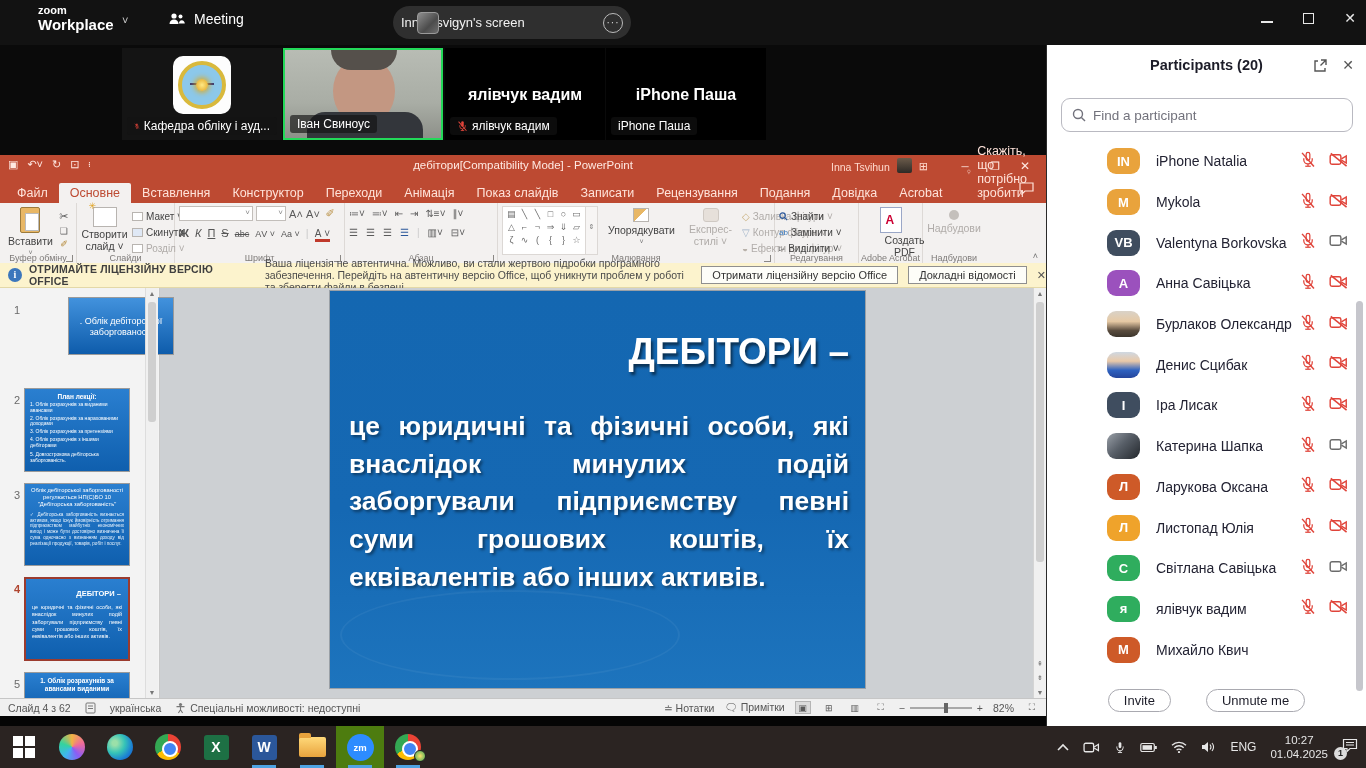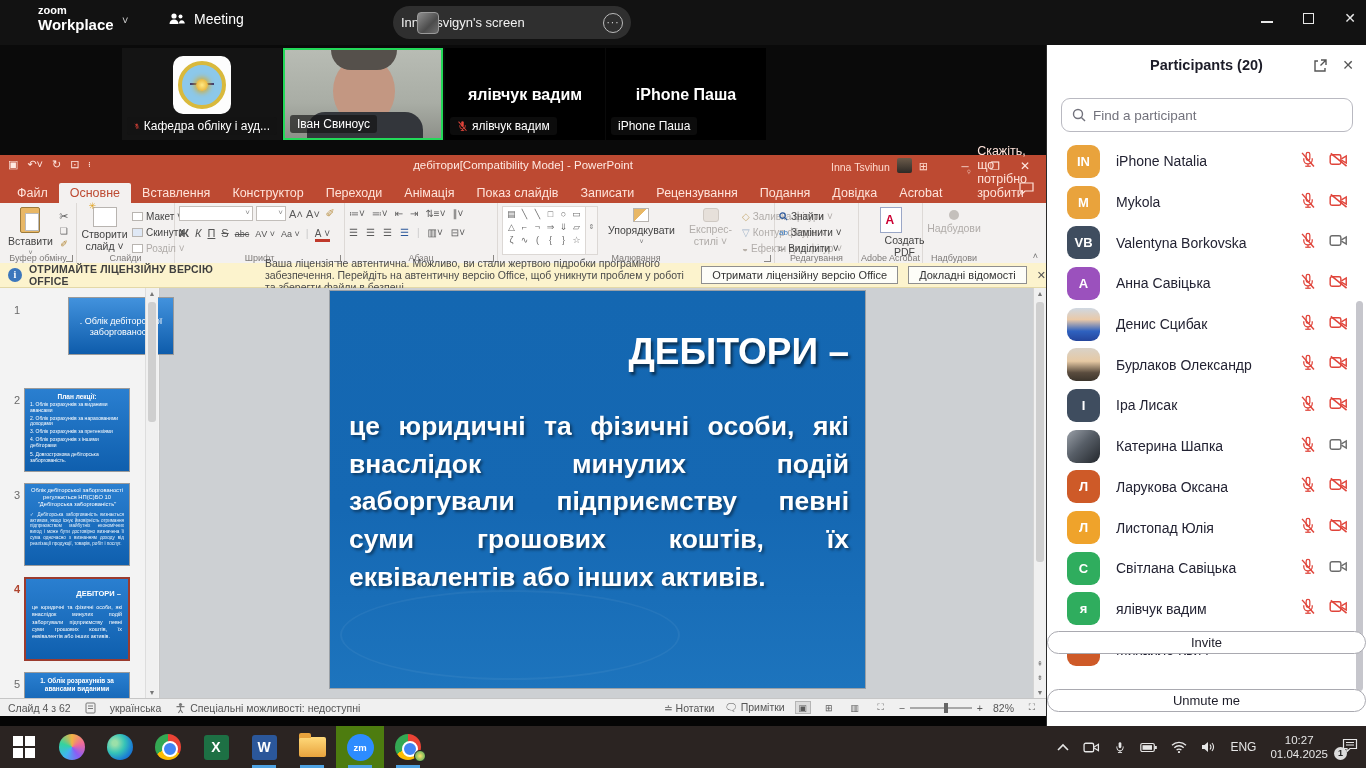--- a/index.html
+++ b/index.html
@@ -115,31 +115,31 @@
   
   .ppanel { left:1046px; top:45px; width:320px; height:681px; background:#fff; border-left:1px solid #2a2a2a; }
   .phead { position:absolute; left:0; top:0; width:100%; height:42px; }
   .phead .t { position:absolute; left:0; width:100%; text-align:center; top:12px; font-size:14.5px; font-weight:700; color:#1c1c28; }
   .phead .ics { position:absolute; right:12px; top:12px; display:flex; gap:14px; color:#555; align-items:center; }
   .psearch { position:absolute; left:14px; top:53px; width:292px; height:34px; border:1px solid #b9b9c1; border-radius:9px; display:flex; align-items:center; gap:7px; padding:0 10px; }
   .psearch input { border:none; outline:none; font-size:13.5px; color:#444; width:230px; font-family:"Liberation Sans",sans-serif; background:transparent; }
   .psearch input::placeholder { color:#72727c; }
   .prows { position:absolute; left:0; top:96px; width:100%; }
   .p-row { height:40.7px; display:flex; align-items:center; padding:0 18px 0 20px; }
-  .p-avatar { width:33px; height:33px; border-radius:9px; color:#fff; font-size:13px; font-weight:700; display:flex; align-items:center; justify-content:center; flex-shrink:0; }
+  .p-avatar { width:33px; height:26px; border-radius:9px; color:#fff; font-size:13px; font-weight:700; display:flex; align-items:center; justify-content:center; flex-shrink:0;margin-left:40px; }
   .p-avatar[data-photo="man-blond"] { background:linear-gradient(180deg,#d9d2c8 0%,#e6c9a4 40%,#5a4c3e 75%,#3c352c 100%); }
   .p-avatar[data-photo="man-suit"] { background:linear-gradient(180deg,#cfd8e2 0%,#eac9a8 35%,#2f62c0 70%,#24459c 100%); }
   .p-avatar[data-photo="woman-dark"] { background:linear-gradient(135deg,#9aa0a8 0%,#585f68 45%,#23272c 100%); }
   .p-name { margin-left:16px; font-size:14px; color:#232333; flex:1; white-space:nowrap; overflow:hidden; }
   .p-icons { display:flex; gap:13px; align-items:center; }
   .mic-wrap[data-mic="none"], .cam-wrap[data-cam="none"] { visibility:hidden; }
   .cam-wrap .cam-on { display:none; }
   .cam-wrap[data-cam="on"] .cam-on { display:inline; }
   .pscroll { position:absolute; right:3px; top:256px; width:7px; height:390px; background:#c6c6cc; border-radius:4px; }
-  .pfoot { position:absolute; left:0; bottom:14px; width:100%; display:flex; justify-content:center; gap:35px;flex-direction:column; }
+  .pfoot { position:absolute; left:0; bottom:14px; width:100%; display:flex; justify-content:center; gap:35px; }
   .pbtn { border:1px solid #a9a9b0; border-radius:12px; background:#fff; font-size:13px; color:#1c1c28; padding:3px 15px; font-family:"Liberation Sans",sans-serif; }
 
   
   .tbar { left:0; top:726px; width:1366px; height:42px; background:#2b2422; display:flex; align-items:center; }
   .tico { width:48px; height:42px; display:flex; align-items:center; justify-content:center; position:relative; }
   .tico .under { position:absolute; bottom:0; left:12px; right:12px; height:3px; background:#4fa3e3; }
   .tico.activeapp { background:#4d7c0f; }
   .winlogo { display:grid; grid-template-columns:10px 10px; grid-template-rows:10px 10px; gap:2px; }
   .winlogo span { background:#fff; }
   .cir { border-radius:50%; }
@@ -698,24 +698,24 @@
                 <rect x="1" y="2" width="9" height="8" rx="1.5" fill="none" stroke="#e0443a" stroke-width="1.2"></rect>
                 <path d="M10.5 5.5 14.5 3v6l-4-2.5" fill="none" stroke="#e0443a" stroke-width="1.2"></path>
                 <line x1="1.5" y1="0.8" x2="14.8" y2="11.5" stroke="#e0443a" stroke-width="1.3"></line>
               </svg>
               
             </span>
           </span>
         </div>
 
         <div class="p-row">
-          <span class="p-avatar" data-photo="man-suit">
+          <span class="p-avatar" data-photo="man-blond">
             <span></span>
           </span>
-          <span class="p-name">Денис Сцибак</span>
+          <span class="p-name">Бурлаков Олександр</span>
           <span class="p-icons">
             <span class="mic-wrap" data-mic="muted">
               <svg width="16" height="17" viewBox="0 0 14 14">
                 <rect x="5.4" y="0.8" width="3.2" height="7" rx="1.6" fill="none" stroke="#e0443a" stroke-width="1.1"></rect>
                 <path d="M3.3 5.8v1.4a3.7 3.7 0 0 0 7.4 0V5.8" stroke="#e0443a" stroke-width="1.1" fill="none"></path>
                 <line x1="7" y1="10.9" x2="7" y2="12.7" stroke="#e0443a" stroke-width="1.1"></line>
                 <line x1="4.6" y1="12.9" x2="9.4" y2="12.9" stroke="#e0443a" stroke-width="1.1"></line>
                 <line x1="1.8" y1="1.2" x2="12.2" y2="13.2" stroke="#e0443a" stroke-width="1.3"></line>
               </svg>
             </span>
@@ -724,24 +724,24 @@
                 <rect x="1" y="2" width="9" height="8" rx="1.5" fill="none" stroke="#e0443a" stroke-width="1.2"></rect>
                 <path d="M10.5 5.5 14.5 3v6l-4-2.5" fill="none" stroke="#e0443a" stroke-width="1.2"></path>
                 <line x1="1.5" y1="0.8" x2="14.8" y2="11.5" stroke="#e0443a" stroke-width="1.3"></line>
               </svg>
               
             </span>
           </span>
         </div>
 
         <div class="p-row">
-          <span class="p-avatar" data-photo="man-blond">
+          <span class="p-avatar" data-photo="man-suit">
             <span></span>
           </span>
-          <span class="p-name">Бурлаков Олександр</span>
+          <span class="p-name">Денис Сцибак</span>
           <span class="p-icons">
             <span class="mic-wrap" data-mic="muted">
               <svg width="16" height="17" viewBox="0 0 14 14">
                 <rect x="5.4" y="0.8" width="3.2" height="7" rx="1.6" fill="none" stroke="#e0443a" stroke-width="1.1"></rect>
                 <path d="M3.3 5.8v1.4a3.7 3.7 0 0 0 7.4 0V5.8" stroke="#e0443a" stroke-width="1.1" fill="none"></path>
                 <line x1="7" y1="10.9" x2="7" y2="12.7" stroke="#e0443a" stroke-width="1.1"></line>
                 <line x1="4.6" y1="12.9" x2="9.4" y2="12.9" stroke="#e0443a" stroke-width="1.1"></line>
                 <line x1="1.8" y1="1.2" x2="12.2" y2="13.2" stroke="#e0443a" stroke-width="1.3"></line>
               </svg>
             </span>

